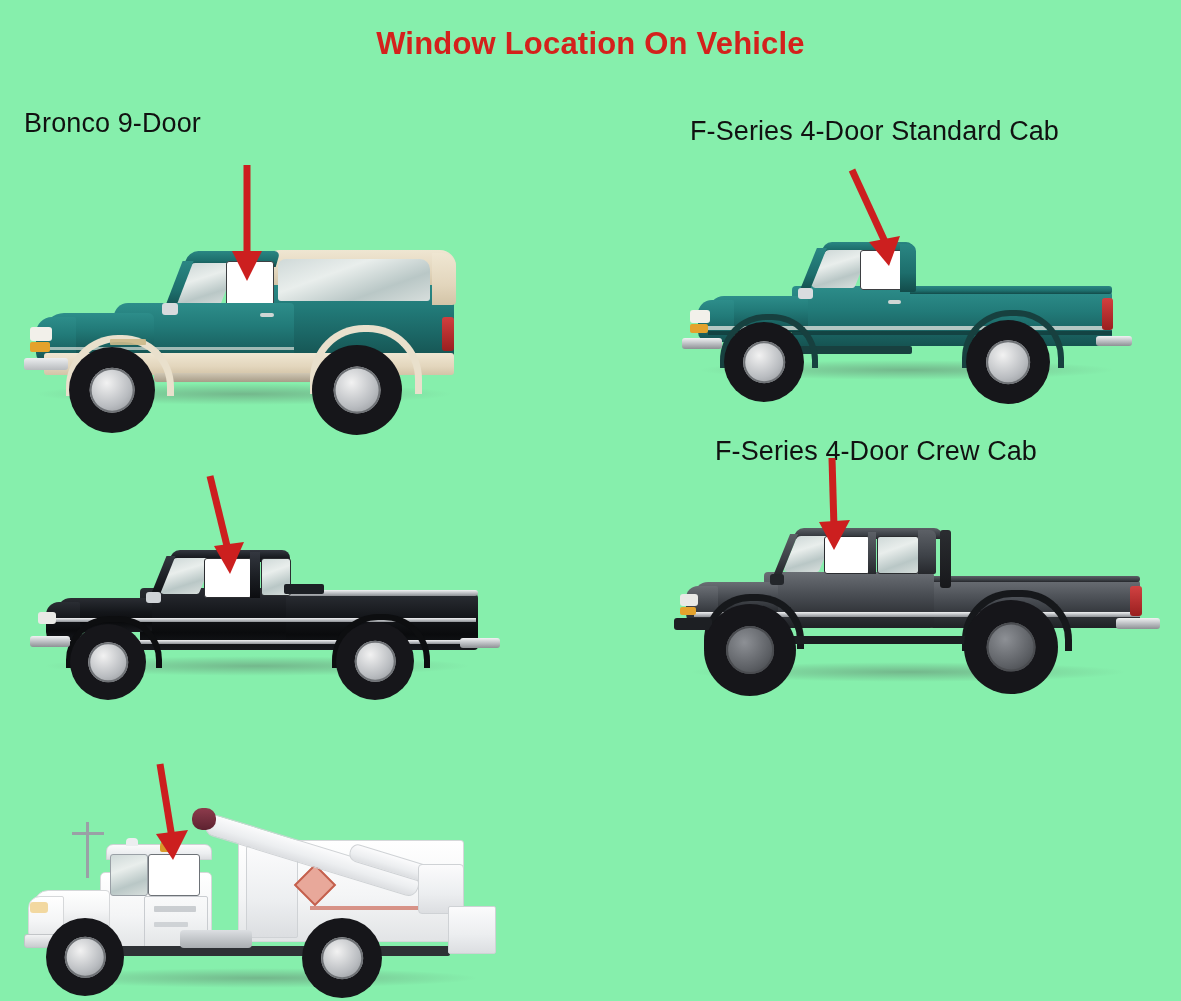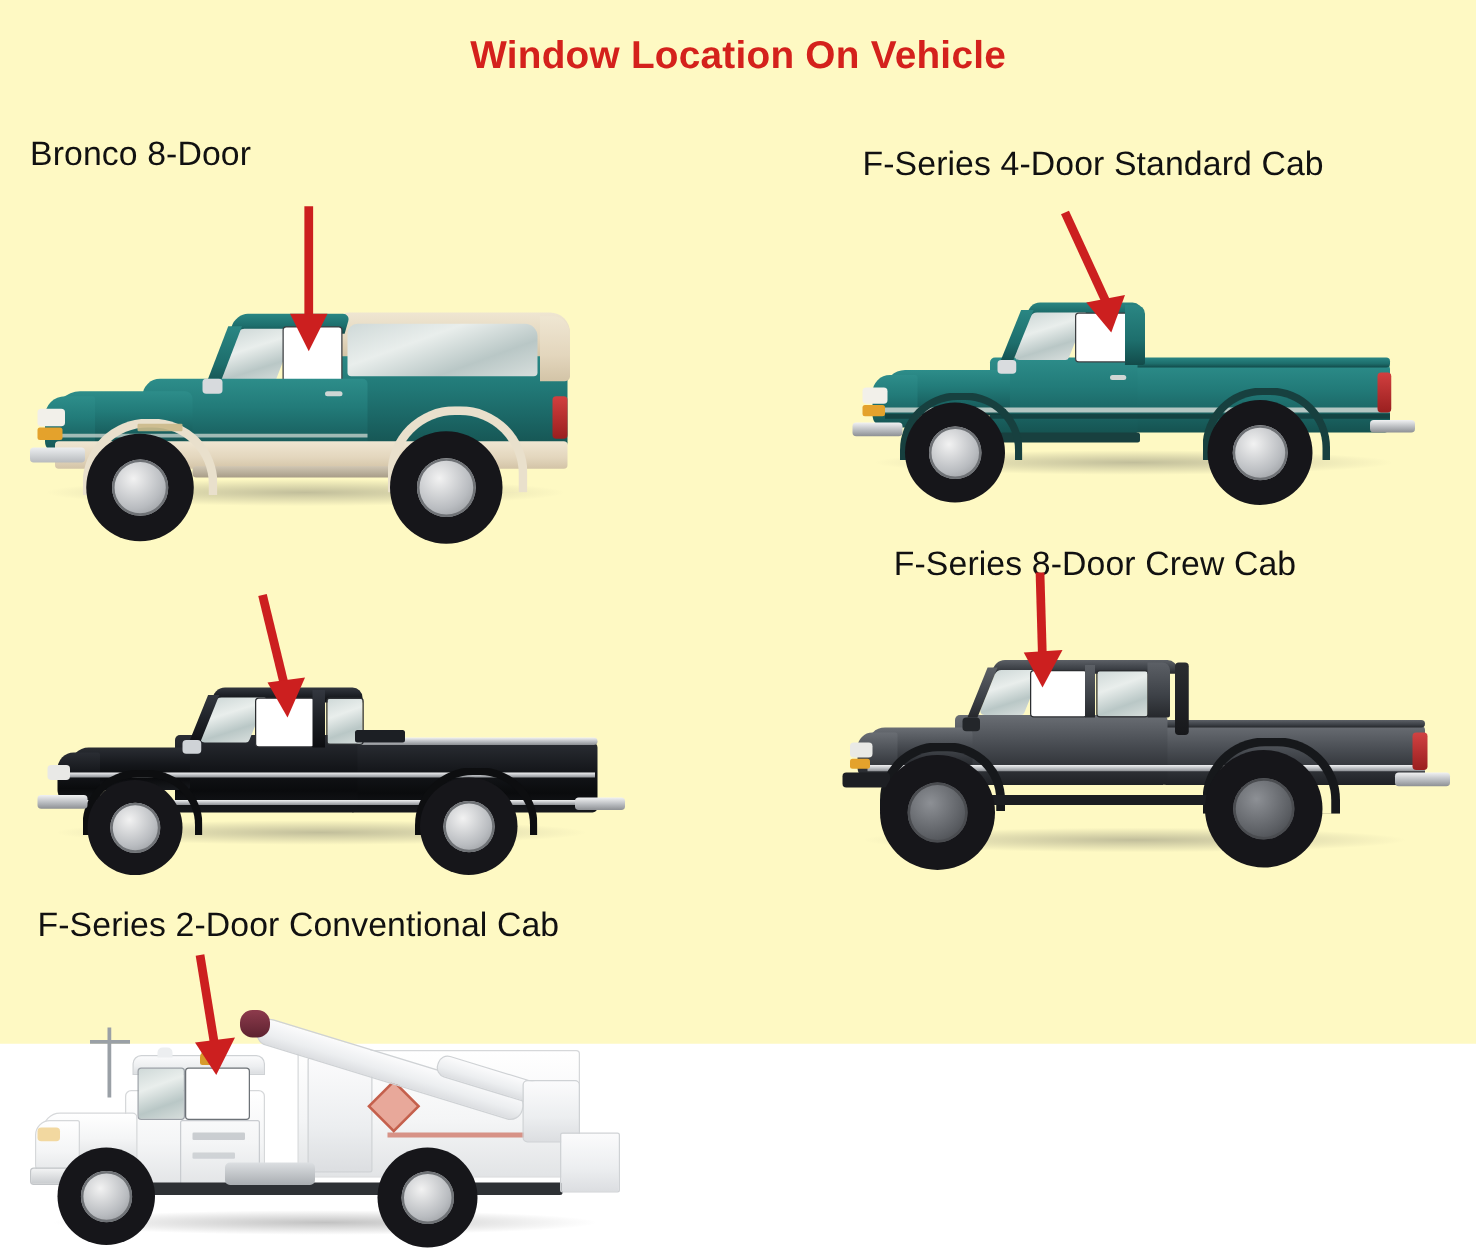--- a/index.html
+++ b/index.html
@@ -1,21 +1,21 @@
 <!DOCTYPE html>
 <html><head>
 <meta charset="utf-8">
 <style>
   html,body{margin:0;padding:0;background:#ffffff;}
   body{
     width:1181px;height:1001px;position:relative;overflow:hidden;
     font-family:"Liberation Sans", sans-serif;
     background:#ffffff;
   }
-  .page{position:relative;width:1181px;height:835px;background:#fef9c3;}
+  .page{position:relative;width:1181px;height:1001px;background:#86efac;}
 
   .title{
     position:absolute;left:0;top:26px;width:1181px;text-align:center;
     font-size:31px;font-weight:bold;color:#d4211c;letter-spacing:.2px;
   }
 
   .vlabel{
     position:absolute;font-size:27px;color:#111;font-weight:400;
     white-space:nowrap;letter-spacing:.1px;
   }
@@ -65,21 +65,21 @@
   .wht{background:linear-gradient(180deg,#ffffff 0%,#f4f5f6 55%,#e2e4e6 100%);border:1px solid #d6d8da;}
   .wht2{background:linear-gradient(180deg,#fbfbfc 0%,#eceef0 60%,#dcdee1 100%);border:1px solid #cfd2d5;}
 </style>
 </head>
 <body>
 
 <div class="page">
 
   <div class="title">Window Location On Vehicle</div>
 
-  <div class="vlabel" style="left:24px;top:108px;">Bronco 8-Door</div>
+  <div class="vlabel" style="left:24px;top:108px;">Bronco 9-Door</div>
 
   <div class="panel" style="left:14px;top:195px;width:460px;height:215px;">
     <div class="stage">
       <div class="shadow" style="left:20px;top:188px;width:420px;height:22px;"></div>
 
       <div class="sh teal-body" style="left:240px;top:80px;width:200px;height:85px;border-radius:4px 8px 6px 4px;"></div>
 
       <div class="sh tan" style="left:252px;top:55px;width:190px;height:35px;border-radius:14px 16px 2px 2px;"></div>
 
       <div class="sh glass" style="left:264px;top:64px;width:152px;height:42px;border-radius:8px 10px 3px 3px;"></div>
@@ -222,21 +222,21 @@
     </div>
 
     <div class="arrow" style="left:172px;top:-24px;width:70px;height:120px;">
       <svg width="70" height="120" viewBox="0 0 70 120">
         <line x1="16" y1="0" x2="34" y2="74" stroke="#cc1f1f" stroke-width="7"></line>
         <polygon points="36,98 20,70 50,66" fill="#cc1f1f"></polygon>
       </svg>
     </div>
   </div>
 
-  <div class="vlabel" style="left:715px;top:436px;">F-Series 8-Door Crew Cab</div>
+  <div class="vlabel" style="left:715px;top:436px;">F-Series 4-Door Crew Cab</div>
 
   <div class="panel" style="left:668px;top:490px;width:500px;height:195px;">
     <div class="stage">
       <div class="shadow" style="left:20px;top:172px;width:440px;height:20px;"></div>
 
       <div class="sh gry" style="left:262px;top:90px;width:210px;height:48px;border-radius:3px 4px 4px 3px;"></div>
       <div class="sh gry2" style="left:262px;top:86px;width:210px;height:6px;border-radius:3px;"></div>
 
       <div class="sh gry" style="left:96px;top:82px;width:170px;height:56px;border-radius:4px;"></div>
 
@@ -277,21 +277,20 @@
     </div>
 
     <div class="arrow" style="left:140px;top:-32px;width:80px;height:120px;">
       <svg width="80" height="120" viewBox="0 0 80 120">
         <line x1="24" y1="0" x2="26" y2="70" stroke="#cc1f1f" stroke-width="7"></line>
         <polygon points="26,92 11,64 42,62" fill="#cc1f1f"></polygon>
       </svg>
     </div>
   </div>
 
-  <div class="vlabel" style="left:30px;top:725px;">F-Series 2-Door Conventional Cab</div>
 
   <div class="panel" style="left:20px;top:778px;width:500px;height:212px;">
     <div class="stage">
       <div class="shadow" style="left:20px;top:190px;width:440px;height:20px;"></div>
 
       <div class="sh wht" style="left:218px;top:62px;width:224px;height:100px;border-radius:3px;"></div>
       <div class="sh wht2" style="left:226px;top:68px;width:50px;height:90px;border-radius:2px;"></div>
       <div class="sh" style="left:280px;top:92px;width:26px;height:26px;background:#e8a89a;border:2px solid #c4604d;transform:rotate(45deg);"></div>
       <div class="sh" style="left:290px;top:128px;width:152px;height:4px;background:#c6543f;opacity:.6;"></div>
 

